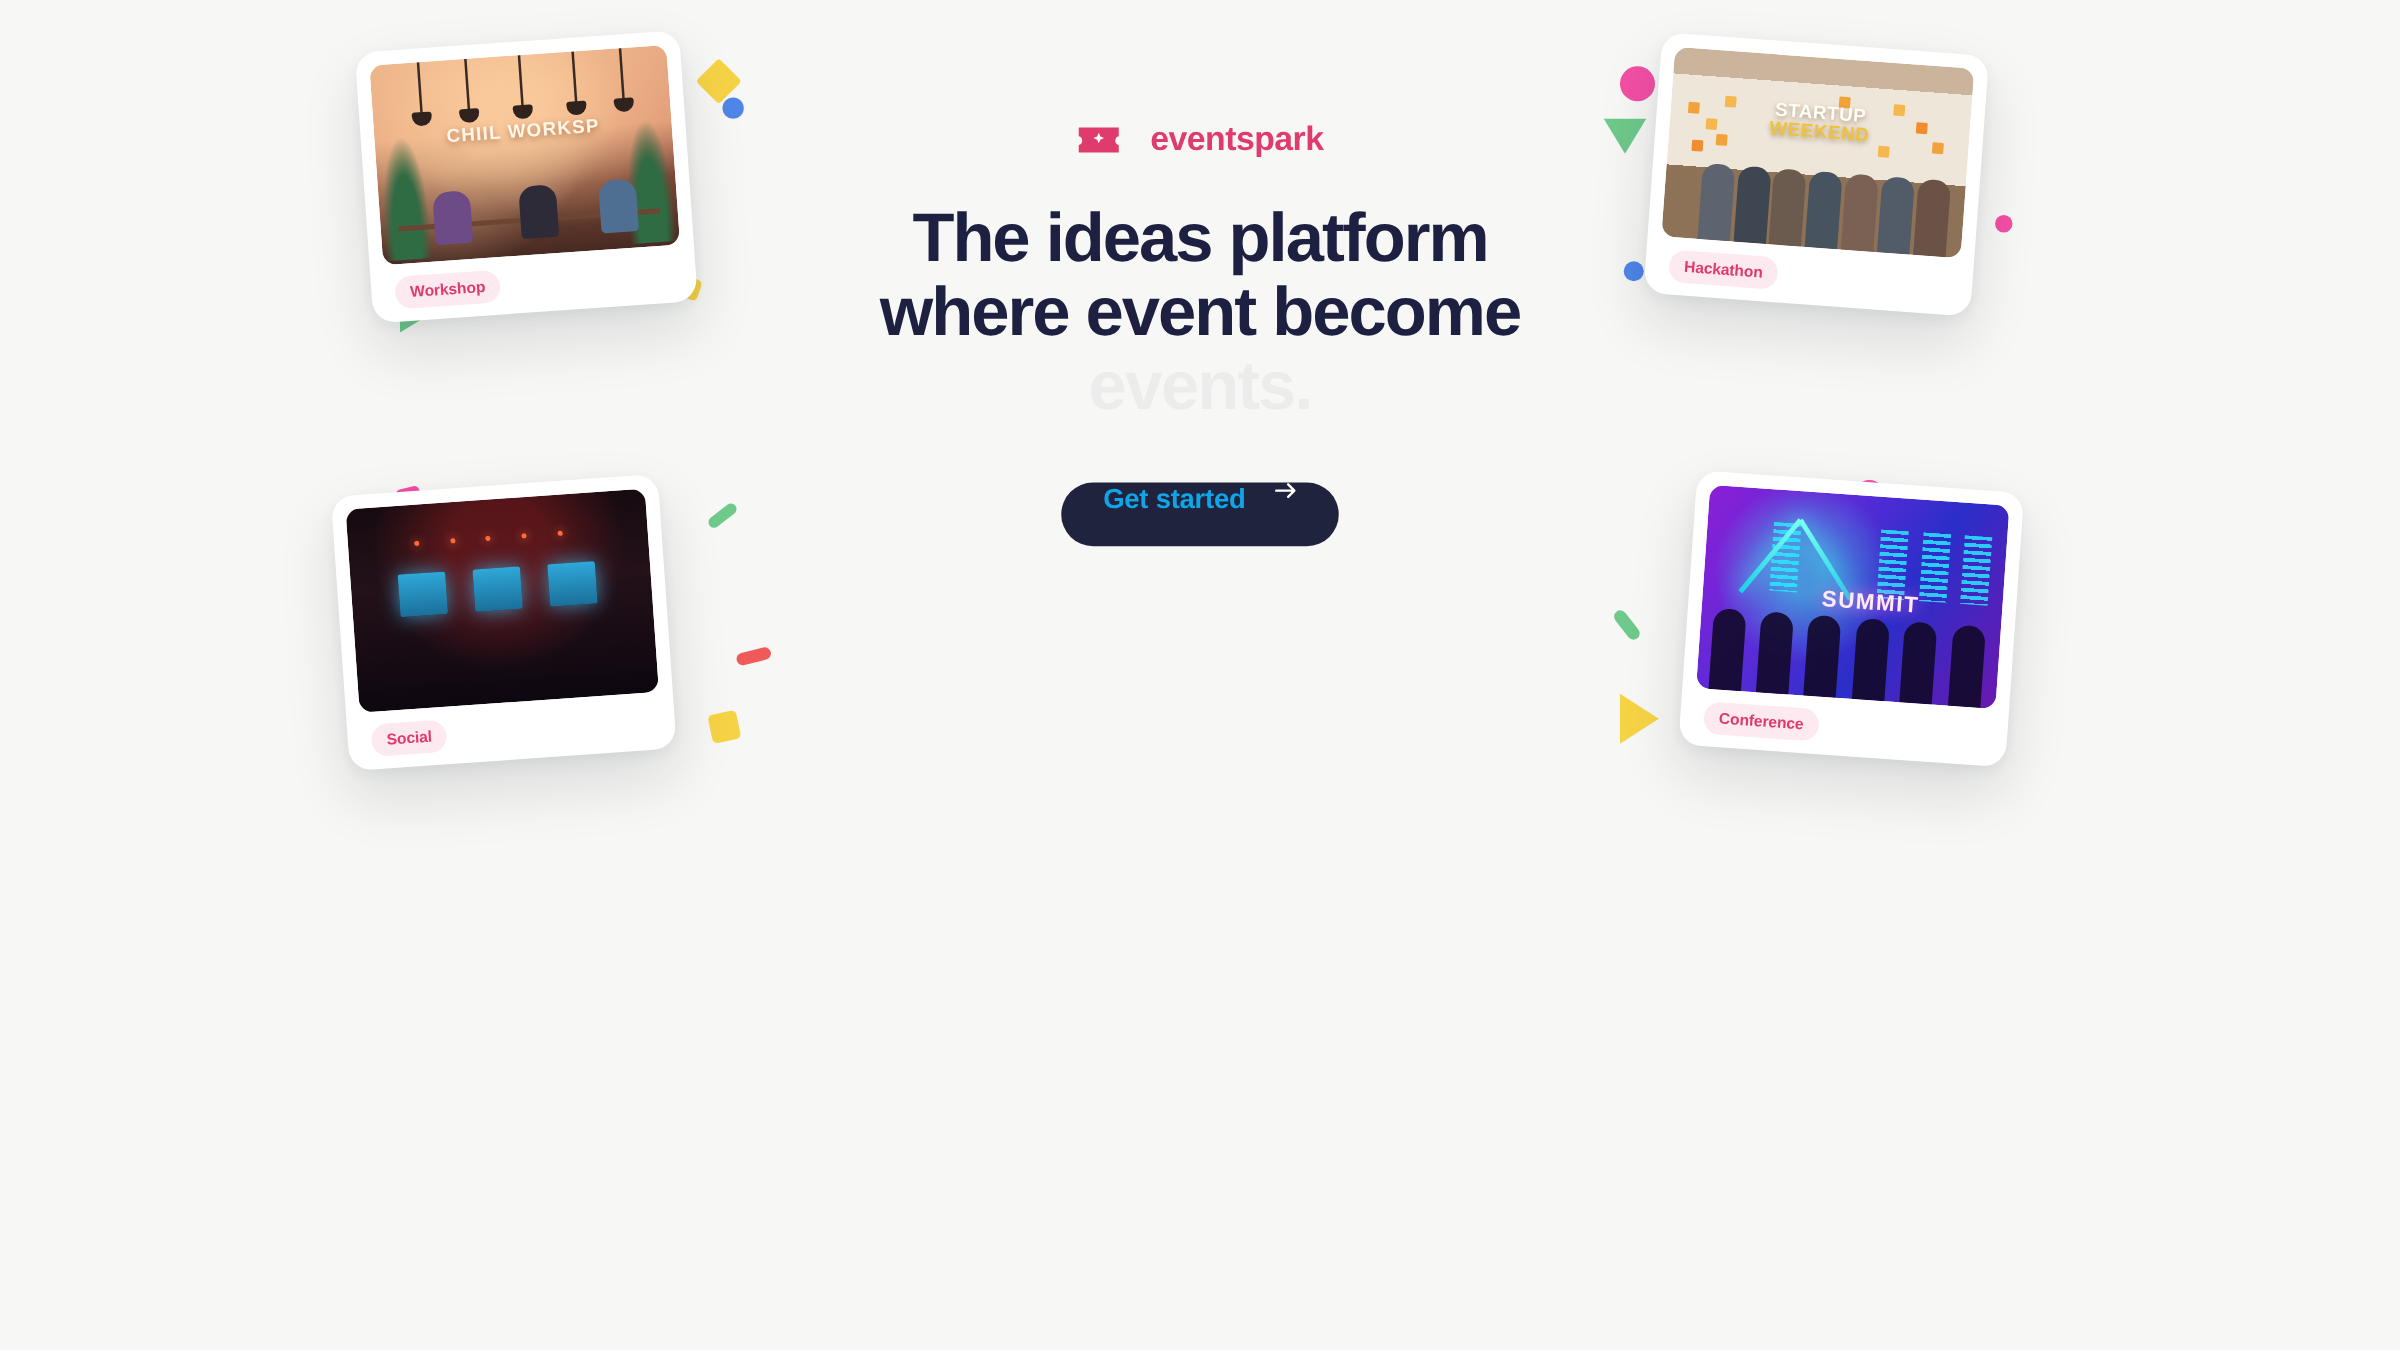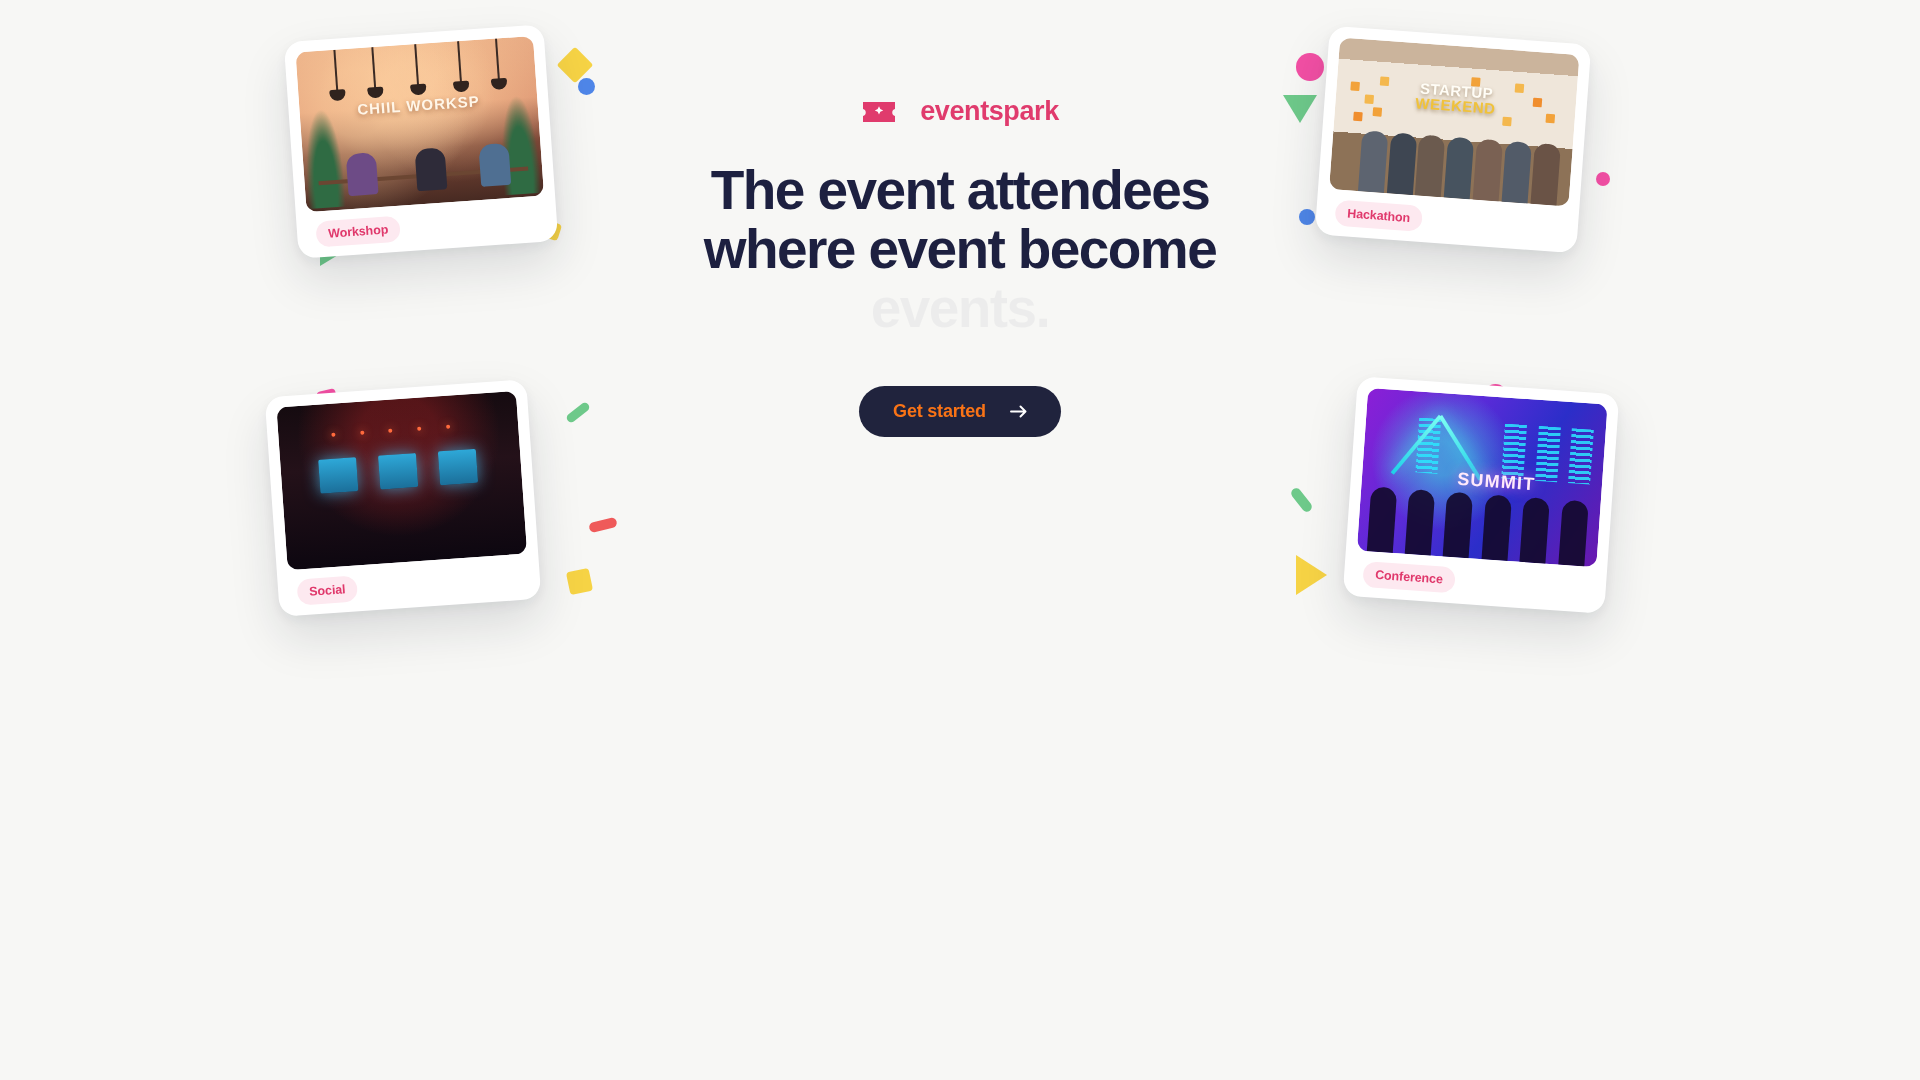--- a/index.html
+++ b/index.html
@@ -32,24 +32,24 @@
   .headline .line{ display:block; }
   .headline .line-fade{ color:#1d2040; opacity:0.045; }
 
   .subhead{
     margin-top:62px; font-size:19.5px; line-height:1.62; color:#6b7280;
     letter-spacing:-0.15px;
   }
 
   .cta-wrap{ margin-top:48px; display:flex; justify-content:center; }
   .cta{
-    display:inline-flex; align-items:center; gap:24px;
-    background:#20233d; color:#f97316; border:none; cursor:pointer;
+    display:inline-flex; gap:24px;
+    background:#20233d; color:#0ea5e9; border:none; cursor:pointer;
     padding:0 34px; height:51px; border-radius:26px;
-    font-size:18px; font-weight:700; letter-spacing:-0.2px;
+    font-size:22px; font-weight:700; letter-spacing:-0.2px;
     font-family:"Liberation Sans", sans-serif;
   }
   .cta-arrow{ width:17px; height:13px; display:block; }
 
   
   .fcard{
     position:absolute; z-index:3;
     background:#fff; border-radius:18px;
     padding:11px 11px 0 11px;
     box-shadow:0 22px 48px rgba(25,28,50,0.13), 0 4px 12px rgba(25,28,50,0.06);
@@ -281,21 +281,21 @@
 
     <div class="brand">
       <svg class="ticket-icon" viewBox="0 0 36 26">
         <path d="M2 3h32v7a3.6 3.6 0 0 0 0 7v6H2v-6a3.6 3.6 0 0 0 0-7z" fill="#e03b6d"></path>
         <path d="M18 7.2l1.3 2.9 2.9 1.3-2.9 1.3L18 15.6l-1.3-2.9-2.9-1.3 2.9-1.3z" fill="#fff"></path>
       </svg>
       <span class="brand-name">eventspark</span>
     </div>
 
     <h1 class="headline">
-      <span class="line">The event attendees</span>
+      <span class="line">The ideas platform</span>
       <span class="line">where event become</span>
       <span class="line line-fade">events.</span>
     </h1>
 
 
     <div class="cta-wrap">
       <button class="cta">
         <span>Get started</span>
         <svg class="cta-arrow" viewBox="0 0 17 13">
           <path d="M1 6.5h14M10.5 1.5l5 5-5 5" stroke="#fff" stroke-width="1.9" fill="none" stroke-linecap="round" stroke-linejoin="round"></path>

